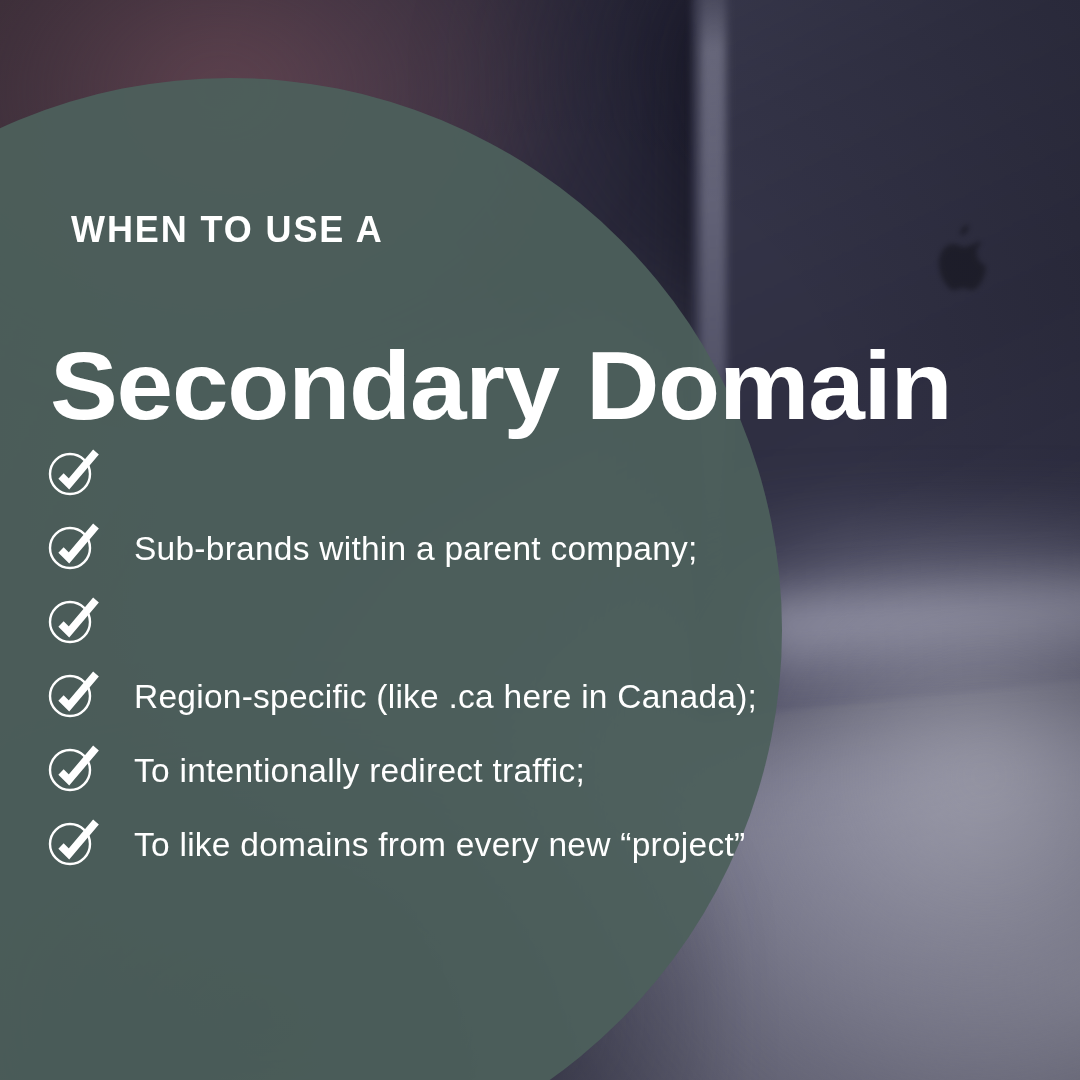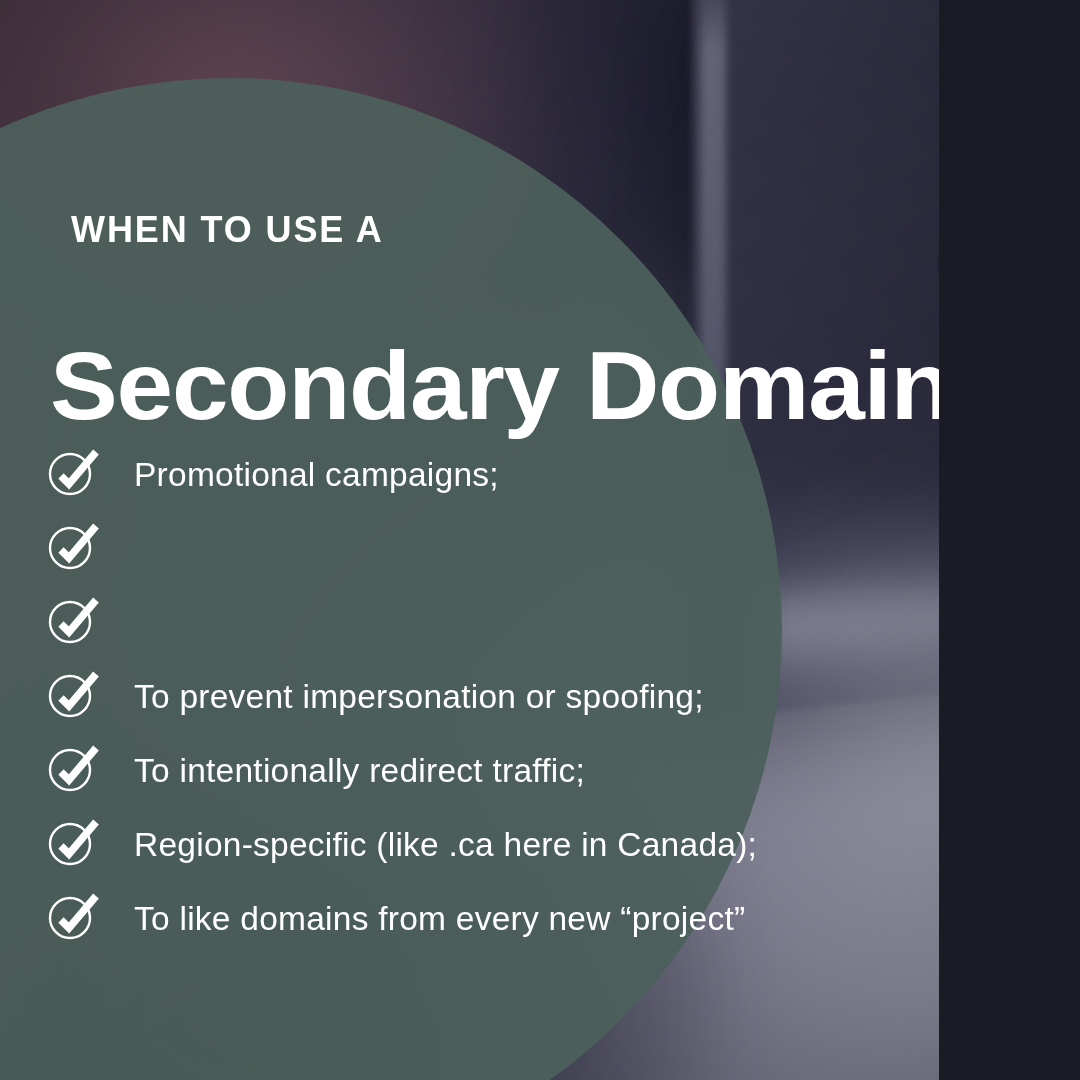--- a/index.html
+++ b/index.html
@@ -2,21 +2,21 @@
 <html><head>
 <meta charset="utf-8">
 <style>
   html, body {
     margin: 0;
     padding: 0;
     background: #1b1b26;
   }
   #canvas {
     position: relative;
-    width: 939px;
+    width: 1080px;
     height: 1080px;
     overflow: hidden;
     font-family: "Liberation Sans", sans-serif;
     background: #2b2b3a;
   }
 
   
   .bg-layer {
     position: absolute;
     inset: 0;
@@ -204,69 +204,60 @@
 
     <div class="checklist">
 
       <div class="check-row">
         <span class="check-icon">
           <svg viewBox="0 0 52 52">
             <circle cx="22" cy="26" r="20" fill="none" stroke="#ffffff" stroke-width="2.4"></circle>
             <path d="M13 28 L21 36 L48 4" fill="none" stroke="#ffffff" stroke-width="7.5" stroke-linecap="butt" stroke-linejoin="miter"></path>
           </svg>
         </span>
-        <span class="check-label">Promotional campaigns;</span>
-      </div>
-
-      <div class="check-row">
-        <span class="check-icon">
-          <svg viewBox="0 0 52 52">
-            <circle cx="22" cy="26" r="20" fill="none" stroke="#ffffff" stroke-width="2.4"></circle>
-            <path d="M13 28 L21 36 L48 4" fill="none" stroke="#ffffff" stroke-width="7.5" stroke-linecap="butt" stroke-linejoin="miter"></path>
-          </svg>
-        </span>
-      </div>
-
-      <div class="check-row">
-        <span class="check-icon">
-          <svg viewBox="0 0 52 52">
-            <circle cx="22" cy="26" r="20" fill="none" stroke="#ffffff" stroke-width="2.4"></circle>
-            <path d="M13 28 L21 36 L48 4" fill="none" stroke="#ffffff" stroke-width="7.5" stroke-linecap="butt" stroke-linejoin="miter"></path>
-          </svg>
-        </span>
-      </div>
-
-      <div class="check-row">
-        <span class="check-icon">
-          <svg viewBox="0 0 52 52">
-            <circle cx="22" cy="26" r="20" fill="none" stroke="#ffffff" stroke-width="2.4"></circle>
-            <path d="M13 28 L21 36 L48 4" fill="none" stroke="#ffffff" stroke-width="7.5" stroke-linecap="butt" stroke-linejoin="miter"></path>
-          </svg>
-        </span>
-        <span class="check-label">To prevent impersonation or spoofing;</span>
+      </div>
+
+      <div class="check-row">
+        <span class="check-icon">
+          <svg viewBox="0 0 52 52">
+            <circle cx="22" cy="26" r="20" fill="none" stroke="#ffffff" stroke-width="2.4"></circle>
+            <path d="M13 28 L21 36 L48 4" fill="none" stroke="#ffffff" stroke-width="7.5" stroke-linecap="butt" stroke-linejoin="miter"></path>
+          </svg>
+        </span>
+        <span class="check-label">Sub-brands within a parent company;</span>
+      </div>
+
+      <div class="check-row">
+        <span class="check-icon">
+          <svg viewBox="0 0 52 52">
+            <circle cx="22" cy="26" r="20" fill="none" stroke="#ffffff" stroke-width="2.4"></circle>
+            <path d="M13 28 L21 36 L48 4" fill="none" stroke="#ffffff" stroke-width="7.5" stroke-linecap="butt" stroke-linejoin="miter"></path>
+          </svg>
+        </span>
+      </div>
+
+
+      <div class="check-row">
+        <span class="check-icon">
+          <svg viewBox="0 0 52 52">
+            <circle cx="22" cy="26" r="20" fill="none" stroke="#ffffff" stroke-width="2.4"></circle>
+            <path d="M13 28 L21 36 L48 4" fill="none" stroke="#ffffff" stroke-width="7.5" stroke-linecap="butt" stroke-linejoin="miter"></path>
+          </svg>
+        </span>
+        <span class="check-label">Region-specific (like .ca here in Canada);</span>
       </div>
 
       <div class="check-row">
         <span class="check-icon">
           <svg viewBox="0 0 52 52">
             <circle cx="22" cy="26" r="20" fill="none" stroke="#ffffff" stroke-width="2.4"></circle>
             <path d="M13 28 L21 36 L48 4" fill="none" stroke="#ffffff" stroke-width="7.5" stroke-linecap="butt" stroke-linejoin="miter"></path>
           </svg>
         </span>
         <span class="check-label">To intentionally redirect traffic;</span>
-      </div>
-
-      <div class="check-row">
-        <span class="check-icon">
-          <svg viewBox="0 0 52 52">
-            <circle cx="22" cy="26" r="20" fill="none" stroke="#ffffff" stroke-width="2.4"></circle>
-            <path d="M13 28 L21 36 L48 4" fill="none" stroke="#ffffff" stroke-width="7.5" stroke-linecap="butt" stroke-linejoin="miter"></path>
-          </svg>
-        </span>
-        <span class="check-label">Region-specific (like .ca here in Canada);</span>
       </div>
 
       <div class="check-row">
         <span class="check-icon">
           <svg viewBox="0 0 52 52">
             <circle cx="22" cy="26" r="20" fill="none" stroke="#ffffff" stroke-width="2.4"></circle>
             <path d="M13 28 L21 36 L48 4" fill="none" stroke="#ffffff" stroke-width="7.5" stroke-linecap="butt" stroke-linejoin="miter"></path>
           </svg>
         </span>
         <span class="check-label">To like domains from every new “project”</span>

